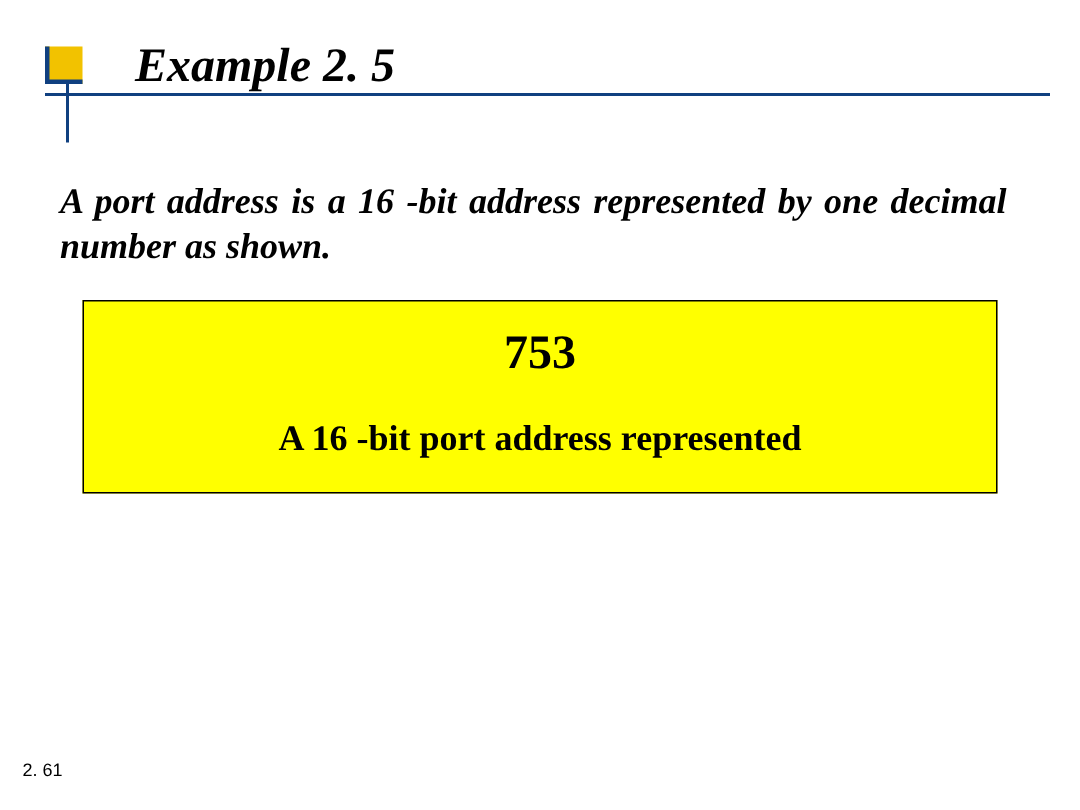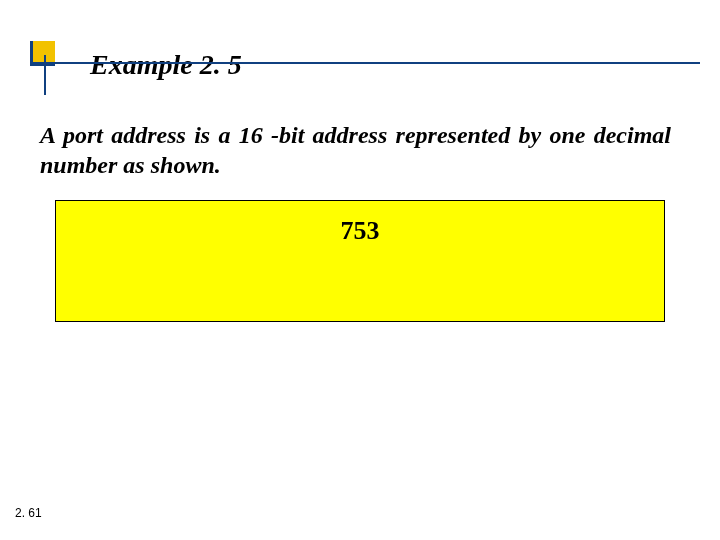--- a/index.html
+++ b/index.html
@@ -26,24 +26,23 @@
     width: 25px;
     height: 25px;
     background: #f2c200;
     border-left: 3px solid #104080;
     border-bottom: 3px solid #104080;
     box-sizing: border-box;
     margin-right: 35px;
     flex: 0 0 auto;
   }
   .title-text {
-    font-size: 28px;
+    font-size: 32px;
     font-weight: bold;
     font-style: italic;
-    margin-top: 24px;
   }
   .title-rule {
     position: absolute;
     top: 62px;
     left: 30px;
     right: 20px;
     height: 0;
     border-top: 2px solid #104080;
   }
   .bullet-tail {
@@ -71,21 +70,21 @@
     position: absolute;
     top: 200px;
     left: 55px;
     right: 55px;
     background: #ffff00;
     border: 1px solid #000;
     padding: 15px 20px 20px 20px;
     text-align: center;
   }
   .box-num {
-    font-size: 26px;
+    font-size: 32px;
     font-weight: bold;
     margin-bottom: 25px;
   }
   .box-caption {
     font-size: 24px;
     font-weight: bold;
     line-height: 1.25;
   }
 
   .page-num {
@@ -104,17 +103,17 @@
   <div class="title-text">Example 2. 5</div>
 </div>
 <div class="title-rule"></div>
 <div class="bullet-tail"></div>
 
 <div class="body-text">A port address is a 16 -bit address represented by one decimal number as shown.</div>
 
 <div class="box">
   <div class="box-num">753</div>
   <div class="box-caption">
-    <br>
+    <span>A 16 -bit port address represented</span><br>
   </div>
 </div>
 
 <div class="page-num">2. 61</div>
 
 </body></html>

